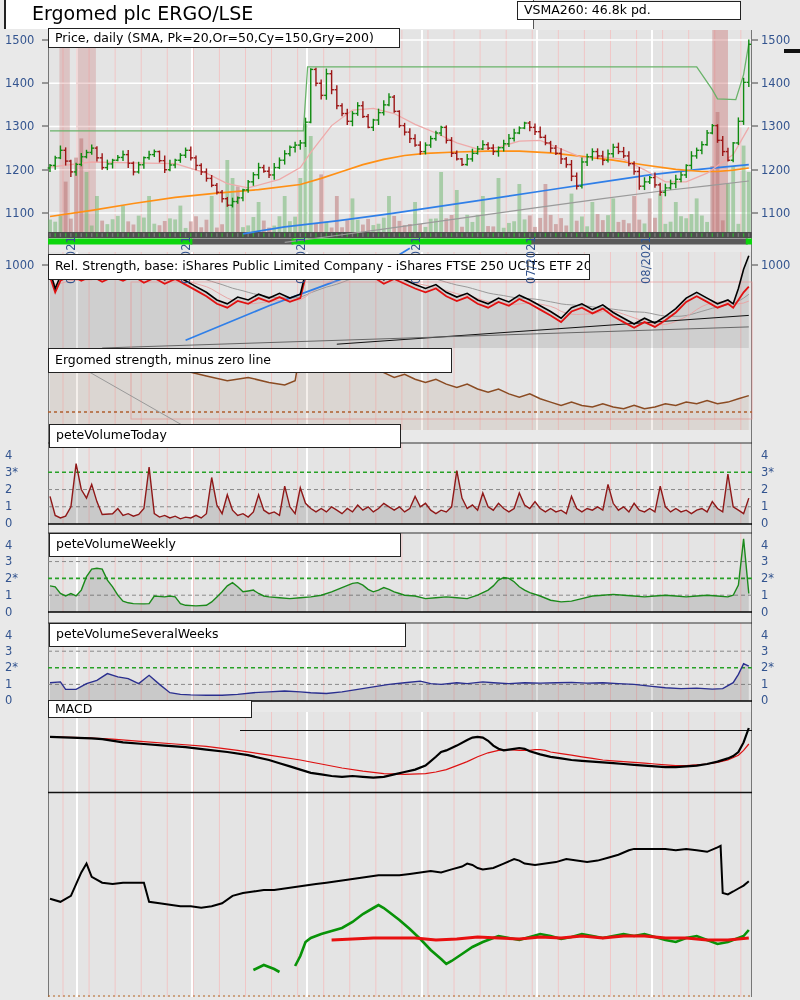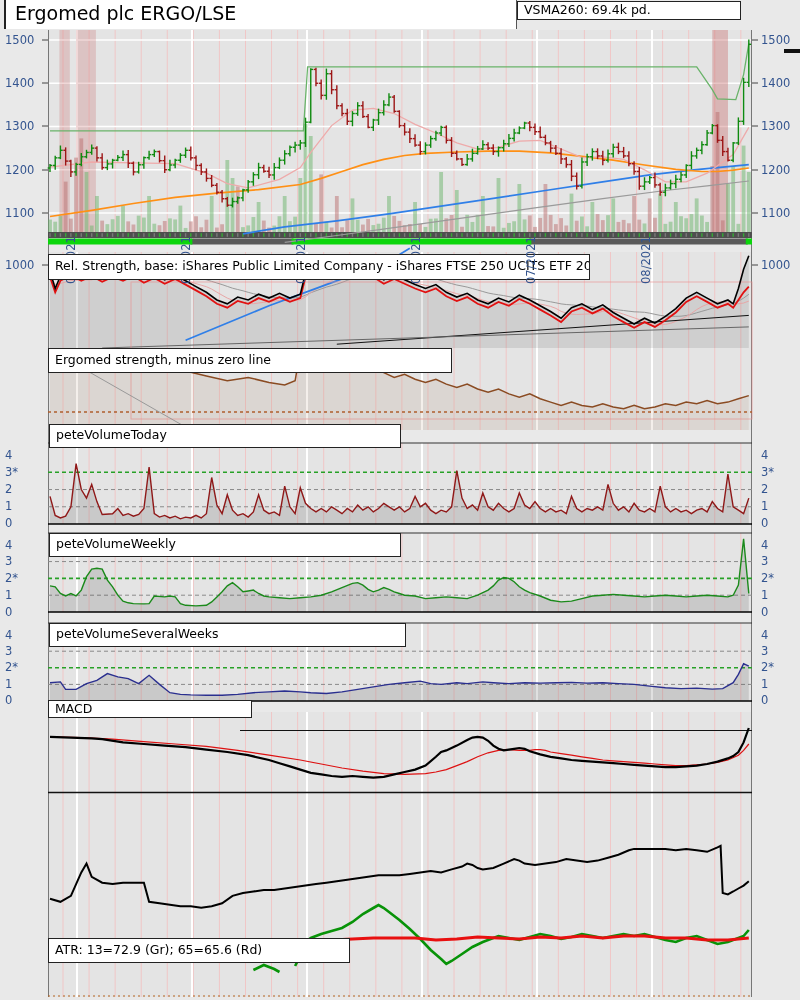--- a/index.html
+++ b/index.html
@@ -4,21 +4,21 @@
 <style>
   html,body{margin:0;padding:0;background:#e9e9e9}
   .screen{position:relative;width:800px;height:1000px;background:#e9e9e9;
           font-family:"DejaVu Sans","Liberation Sans",sans-serif;overflow:hidden}
   #cv{position:absolute;left:0;top:0;z-index:0}
   .box{position:absolute;background:#fff;border:1px solid #222;color:#000;
        font-size:12.5px;line-height:15px;padding:1px 4px 2px 6px;white-space:nowrap;
        overflow:hidden;z-index:2}
   .title-box{position:absolute;left:4px;top:0;width:501px;height:29px;background:#fff;
        border-left:2px solid #222;border-right:1px solid #555;color:#000;
-       font-size:19px;line-height:27px;padding-left:9px;white-space:nowrap;z-index:2}
+       font-size:19px;line-height:27px;padding-left:26px;white-space:nowrap;z-index:2}
   .axl{position:absolute;font-size:11.5px;line-height:14px;color:#33548f;
        white-space:nowrap;z-index:2}
   .dlabel{position:absolute;font-size:11.5px;height:14px;line-height:14px;color:#33548f;
        transform:rotate(-90deg);transform-origin:0 100%;white-space:nowrap;z-index:1}
   .dlabel.above{z-index:3}
 </style>
 </head>
 <body>
 
 <div class="screen">
@@ -1009,29 +1009,29 @@
       <line x1="752" y1="126" x2="758" y2="126" stroke="#444"></line>
       <line x1="42" y1="170" x2="48" y2="170" stroke="#444"></line>
       <line x1="752" y1="170" x2="758" y2="170" stroke="#444"></line>
       <line x1="42" y1="213" x2="48" y2="213" stroke="#444"></line>
       <line x1="752" y1="213" x2="758" y2="213" stroke="#444"></line>
       <line x1="42" y1="265" x2="48" y2="265" stroke="#444"></line>
       <line x1="752" y1="265" x2="758" y2="265" stroke="#444"></line>
     </svg>
 
   <div class="title-box">Ergomed plc ERGO/LSE</div>
-  <div class="box" style="left:517px;top:1px;width:212px;height:14px;line-height:13px">VSMA260: 69.4k pd.</div>
+  <div class="box" style="left:517px;top:1px;width:212px;height:14px;line-height:13px">VSMA260: 46.8k pd.</div>
 
+  <div class="box" style="left:48px;top:28px;width:340px">Price, daily (SMA, Pk=20,Or=50,Cy=150,Gry=200)</div>
   <div class="box" style="left:48px;top:254px;width:530px;height:21px;line-height:20px">Rel. Strength, base: iShares Public Limited Company - iShares FTSE 250 UCITS ETF 202</div>
   <div class="box" style="left:48px;top:348px;width:392px;height:20px;line-height:19px">Ergomed strength, minus zero line</div>
   <div class="box" style="left:49px;top:424px;width:340px;height:19px;line-height:18px">peteVolumeToday</div>
   <div class="box" style="left:49px;top:623px;width:345px;height:19px;line-height:18px">peteVolumeSeveralWeeks</div>
   <div class="box" style="left:49px;top:533px;width:340px;height:19px;line-height:18px">peteVolumeWeekly</div>
   <div class="box" style="left:48px;top:700px;width:192px;height:13px;line-height:13px">MACD</div>
-  <div class="box" style="left:48px;top:938px;width:290px;height:20px;line-height:19px">ATR: 13=72.9 (Gr); 65=65.6 (Rd)</div>
 
   <div id="overlays">
       <div class="axl" style="left: 5px; top: 33px;">1500</div>
       <div class="axl" style="left: 761px; top: 33px;">1500</div>
       <div class="axl" style="left: 5px; top: 76px;">1400</div>
       <div class="axl" style="left: 761px; top: 76px;">1400</div>
       <div class="axl" style="left: 5px; top: 119px;">1300</div>
       <div class="axl" style="left: 761px; top: 119px;">1300</div>
       <div class="axl" style="left: 5px; top: 163px;">1200</div>
       <div class="axl" style="left: 761px; top: 163px;">1200</div>

